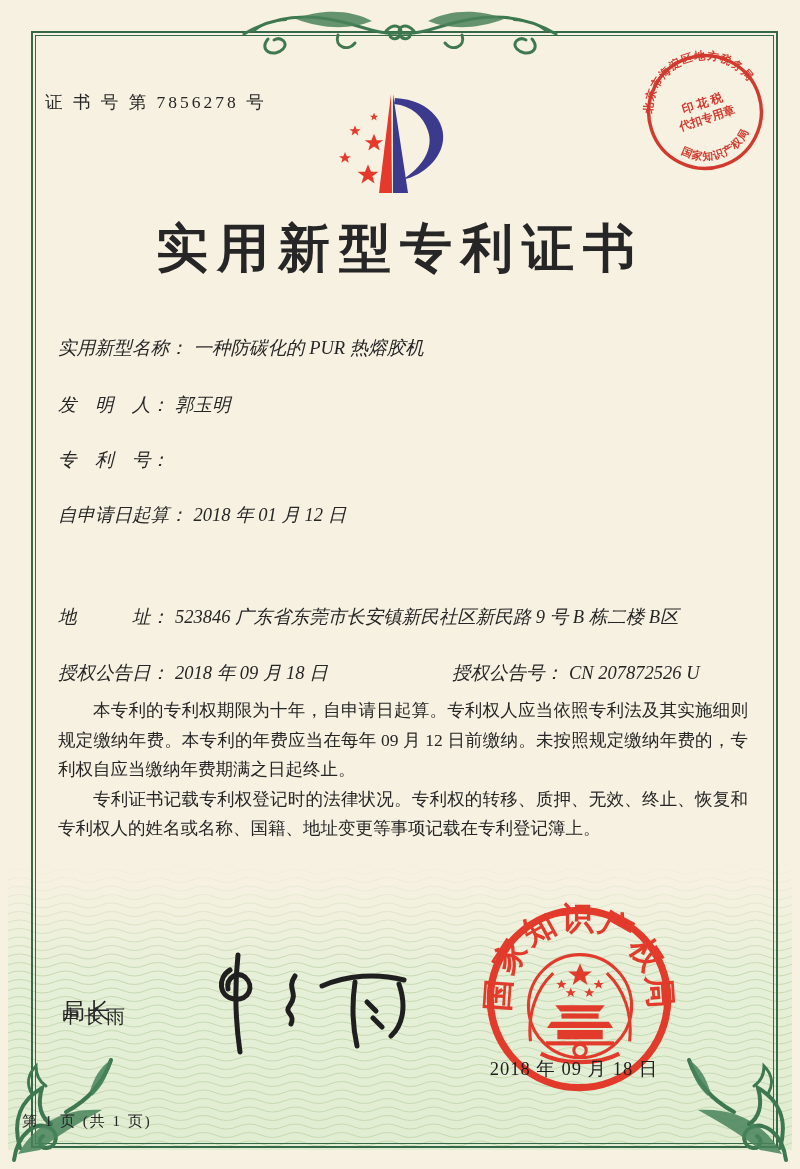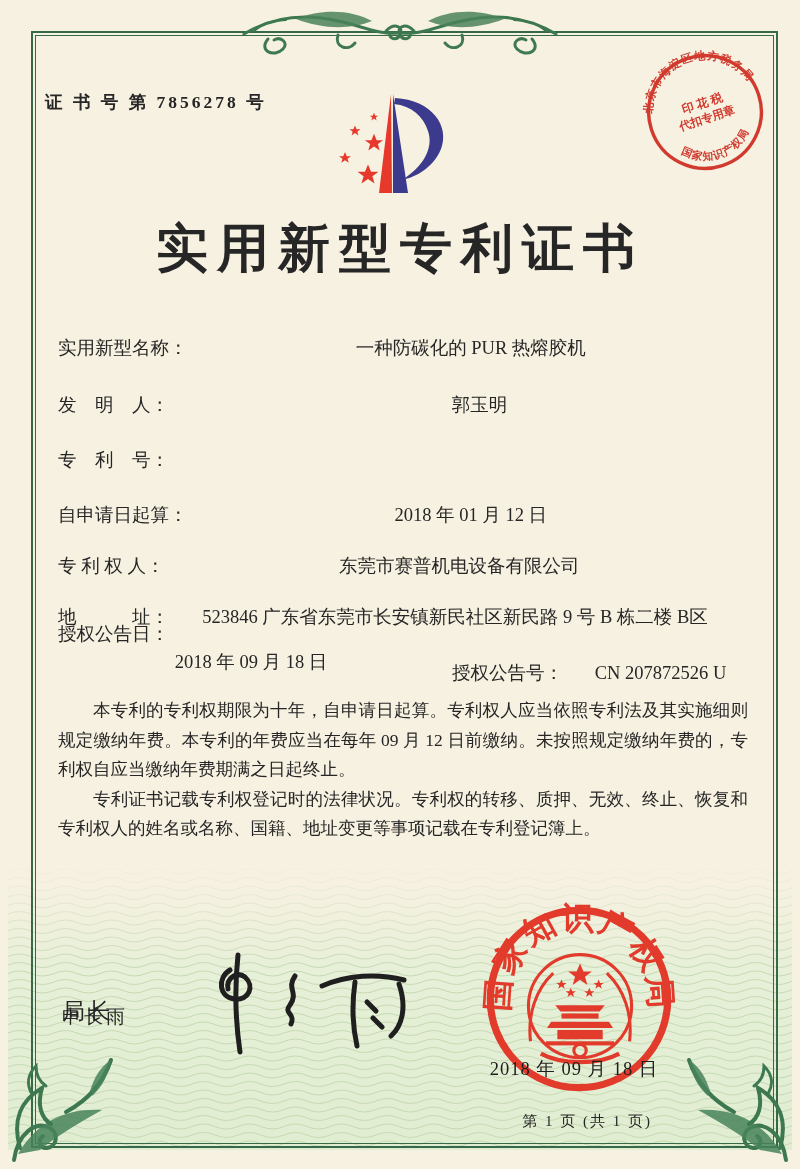--- a/index.html
+++ b/index.html
@@ -32,53 +32,53 @@
     top:31px;left:31px;right:22px;bottom:21px;
     border:2px solid #35694a;
     z-index:2;pointer-events:none;
   }
   .frame-inner{position:absolute;inset:2px;border:1px solid #35694a;}
 
   
   .ornament{z-index:3;pointer-events:none;}
 
   
-  .cert-no{left:45px;top:90px;font-size:17.5px;letter-spacing:3px;z-index:4;font-weight:bold;}
+  .cert-no{left:45px;top:90px;font-size:17.5px;letter-spacing:3px;z-index:4;}
   .logo{left:328px;top:88px;z-index:4;}
   .stamp{left:641px;top:48px;z-index:5;}
   .title{
     left:0;width:800px;top:214px;text-align:center;
     font-size:52px;font-weight:700;letter-spacing:9px;z-index:4;
   }
 
   
-  .row{left:58px;width:690px;display:flex;font-size:18.5px;line-height:28px;z-index:4;}
+  .row{left:58px;width:690px;display:flex;font-size:18.5px;line-height:28px;z-index:4;font-style:italic;}
   .row .flabel{flex:none;white-space:pre;}
-  .row .fvalue{flex:1;margin-left:6px;text-align:center;}
-  .r1{top:334px;} .r2{top:391px;gap:36px;} .r3{top:446px;} .r4{top:501px;}
+  .row .fvalue{flex:1;margin-left:6px;}
+  .r1{top:334px;} .r2{top:391px;} .r3{top:446px;} .r4{top:501px;}
   .r5{top:552px;} .r6{top:603px;} 
-  .r7{top:620px;width:380px;flex-direction:column;}
+  .r7{top:659px;width:380px;}
   .r8{top:659px;left:452px;width:300px;}
 
   
   .body-text{
     left:58px;width:690px;top:696px;z-index:4;
     font-size:17.5px;line-height:29.5px;text-align:justify;
   }
   .body-text p{margin:0;text-indent:2em;}
 
   
   .signer-role{left:62px;top:996px;font-size:23px;letter-spacing:3px;z-index:4;}
   .signer-name{left:62px;top:1004px;font-size:19px;letter-spacing:3px;z-index:4;}
   .signature{left:200px;top:948px;z-index:4;}
   .seal{left:481px;top:901px;z-index:4;}
   .seal-date{left:468px;width:212px;top:1056px;text-align:center;
     font-size:18.5px;letter-spacing:1px;z-index:5;color:#1d1d1d;}
-  .footer{left:0;width:652px;top:1112px;text-align:right;
-    font-size:15px;letter-spacing:2px;z-index:4;}
+  .footer{left:0;width:652px;top:1112px;text-align:left;
+    font-size:15px;letter-spacing:2px;z-index:4;padding-left:22px;}
 </style>
 </head>
 <body>
 
 <div class="page">
 
   <div class="abs guilloche">
     <svg id="wave-svg" viewBox="0 0 784 292" preserveAspectRatio="none">
       <path id="wave-path" d="M0 5.0 Q 11.5 0.0 23.0 5.0 T 46.0 5.0 T 69.0 5.0 T 92.0 5.0 T 115.0 5.0 T 138.0 5.0 T 161.0 5.0 T 184.0 5.0 T 207.0 5.0 T 230.0 5.0 T 253.0 5.0 T 276.0 5.0 T 299.0 5.0 T 322.0 5.0 T 345.0 5.0 T 368.0 5.0 T 391.0 5.0 T 414.0 5.0 T 437.0 5.0 T 460.0 5.0 T 483.0 5.0 T 506.0 5.0 T 529.0 5.0 T 552.0 5.0 T 575.0 5.0 T 598.0 5.0 T 621.0 5.0 T 644.0 5.0 T 667.0 5.0 T 690.0 5.0 T 713.0 5.0 T 736.0 5.0 T 759.0 5.0 T 782.0 5.0 T 805.0 5.0 M0 13.5 Q 11.5 8.5 23.0 13.5 T 46.0 13.5 T 69.0 13.5 T 92.0 13.5 T 115.0 13.5 T 138.0 13.5 T 161.0 13.5 T 184.0 13.5 T 207.0 13.5 T 230.0 13.5 T 253.0 13.5 T 276.0 13.5 T 299.0 13.5 T 322.0 13.5 T 345.0 13.5 T 368.0 13.5 T 391.0 13.5 T 414.0 13.5 T 437.0 13.5 T 460.0 13.5 T 483.0 13.5 T 506.0 13.5 T 529.0 13.5 T 552.0 13.5 T 575.0 13.5 T 598.0 13.5 T 621.0 13.5 T 644.0 13.5 T 667.0 13.5 T 690.0 13.5 T 713.0 13.5 T 736.0 13.5 T 759.0 13.5 T 782.0 13.5 T 805.0 13.5 M0 22.0 Q 11.5 17.0 23.0 22.0 T 46.0 22.0 T 69.0 22.0 T 92.0 22.0 T 115.0 22.0 T 138.0 22.0 T 161.0 22.0 T 184.0 22.0 T 207.0 22.0 T 230.0 22.0 T 253.0 22.0 T 276.0 22.0 T 299.0 22.0 T 322.0 22.0 T 345.0 22.0 T 368.0 22.0 T 391.0 22.0 T 414.0 22.0 T 437.0 22.0 T 460.0 22.0 T 483.0 22.0 T 506.0 22.0 T 529.0 22.0 T 552.0 22.0 T 575.0 22.0 T 598.0 22.0 T 621.0 22.0 T 644.0 22.0 T 667.0 22.0 T 690.0 22.0 T 713.0 22.0 T 736.0 22.0 T 759.0 22.0 T 782.0 22.0 T 805.0 22.0 M0 30.5 Q 11.5 25.5 23.0 30.5 T 46.0 30.5 T 69.0 30.5 T 92.0 30.5 T 115.0 30.5 T 138.0 30.5 T 161.0 30.5 T 184.0 30.5 T 207.0 30.5 T 230.0 30.5 T 253.0 30.5 T 276.0 30.5 T 299.0 30.5 T 322.0 30.5 T 345.0 30.5 T 368.0 30.5 T 391.0 30.5 T 414.0 30.5 T 437.0 30.5 T 460.0 30.5 T 483.0 30.5 T 506.0 30.5 T 529.0 30.5 T 552.0 30.5 T 575.0 30.5 T 598.0 30.5 T 621.0 30.5 T 644.0 30.5 T 667.0 30.5 T 690.0 30.5 T 713.0 30.5 T 736.0 30.5 T 759.0 30.5 T 782.0 30.5 T 805.0 30.5 M0 39.0 Q 11.5 34.0 23.0 39.0 T 46.0 39.0 T 69.0 39.0 T 92.0 39.0 T 115.0 39.0 T 138.0 39.0 T 161.0 39.0 T 184.0 39.0 T 207.0 39.0 T 230.0 39.0 T 253.0 39.0 T 276.0 39.0 T 299.0 39.0 T 322.0 39.0 T 345.0 39.0 T 368.0 39.0 T 391.0 39.0 T 414.0 39.0 T 437.0 39.0 T 460.0 39.0 T 483.0 39.0 T 506.0 39.0 T 529.0 39.0 T 552.0 39.0 T 575.0 39.0 T 598.0 39.0 T 621.0 39.0 T 644.0 39.0 T 667.0 39.0 T 690.0 39.0 T 713.0 39.0 T 736.0 39.0 T 759.0 39.0 T 782.0 39.0 T 805.0 39.0 M0 47.5 Q 11.5 42.5 23.0 47.5 T 46.0 47.5 T 69.0 47.5 T 92.0 47.5 T 115.0 47.5 T 138.0 47.5 T 161.0 47.5 T 184.0 47.5 T 207.0 47.5 T 230.0 47.5 T 253.0 47.5 T 276.0 47.5 T 299.0 47.5 T 322.0 47.5 T 345.0 47.5 T 368.0 47.5 T 391.0 47.5 T 414.0 47.5 T 437.0 47.5 T 460.0 47.5 T 483.0 47.5 T 506.0 47.5 T 529.0 47.5 T 552.0 47.5 T 575.0 47.5 T 598.0 47.5 T 621.0 47.5 T 644.0 47.5 T 667.0 47.5 T 690.0 47.5 T 713.0 47.5 T 736.0 47.5 T 759.0 47.5 T 782.0 47.5 T 805.0 47.5 M0 56.0 Q 11.5 51.0 23.0 56.0 T 46.0 56.0 T 69.0 56.0 T 92.0 56.0 T 115.0 56.0 T 138.0 56.0 T 161.0 56.0 T 184.0 56.0 T 207.0 56.0 T 230.0 56.0 T 253.0 56.0 T 276.0 56.0 T 299.0 56.0 T 322.0 56.0 T 345.0 56.0 T 368.0 56.0 T 391.0 56.0 T 414.0 56.0 T 437.0 56.0 T 460.0 56.0 T 483.0 56.0 T 506.0 56.0 T 529.0 56.0 T 552.0 56.0 T 575.0 56.0 T 598.0 56.0 T 621.0 56.0 T 644.0 56.0 T 667.0 56.0 T 690.0 56.0 T 713.0 56.0 T 736.0 56.0 T 759.0 56.0 T 782.0 56.0 T 805.0 56.0 M0 64.5 Q 11.5 59.5 23.0 64.5 T 46.0 64.5 T 69.0 64.5 T 92.0 64.5 T 115.0 64.5 T 138.0 64.5 T 161.0 64.5 T 184.0 64.5 T 207.0 64.5 T 230.0 64.5 T 253.0 64.5 T 276.0 64.5 T 299.0 64.5 T 322.0 64.5 T 345.0 64.5 T 368.0 64.5 T 391.0 64.5 T 414.0 64.5 T 437.0 64.5 T 460.0 64.5 T 483.0 64.5 T 506.0 64.5 T 529.0 64.5 T 552.0 64.5 T 575.0 64.5 T 598.0 64.5 T 621.0 64.5 T 644.0 64.5 T 667.0 64.5 T 690.0 64.5 T 713.0 64.5 T 736.0 64.5 T 759.0 64.5 T 782.0 64.5 T 805.0 64.5 M0 73.0 Q 11.5 68.0 23.0 73.0 T 46.0 73.0 T 69.0 73.0 T 92.0 73.0 T 115.0 73.0 T 138.0 73.0 T 161.0 73.0 T 184.0 73.0 T 207.0 73.0 T 230.0 73.0 T 253.0 73.0 T 276.0 73.0 T 299.0 73.0 T 322.0 73.0 T 345.0 73.0 T 368.0 73.0 T 391.0 73.0 T 414.0 73.0 T 437.0 73.0 T 460.0 73.0 T 483.0 73.0 T 506.0 73.0 T 529.0 73.0 T 552.0 73.0 T 575.0 73.0 T 598.0 73.0 T 621.0 73.0 T 644.0 73.0 T 667.0 73.0 T 690.0 73.0 T 713.0 73.0 T 736.0 73.0 T 759.0 73.0 T 782.0 73.0 T 805.0 73.0 M0 81.5 Q 11.5 76.5 23.0 81.5 T 46.0 81.5 T 69.0 81.5 T 92.0 81.5 T 115.0 81.5 T 138.0 81.5 T 161.0 81.5 T 184.0 81.5 T 207.0 81.5 T 230.0 81.5 T 253.0 81.5 T 276.0 81.5 T 299.0 81.5 T 322.0 81.5 T 345.0 81.5 T 368.0 81.5 T 391.0 81.5 T 414.0 81.5 T 437.0 81.5 T 460.0 81.5 T 483.0 81.5 T 506.0 81.5 T 529.0 81.5 T 552.0 81.5 T 575.0 81.5 T 598.0 81.5 T 621.0 81.5 T 644.0 81.5 T 667.0 81.5 T 690.0 81.5 T 713.0 81.5 T 736.0 81.5 T 759.0 81.5 T 782.0 81.5 T 805.0 81.5 M0 90.0 Q 11.5 85.0 23.0 90.0 T 46.0 90.0 T 69.0 90.0 T 92.0 90.0 T 115.0 90.0 T 138.0 90.0 T 161.0 90.0 T 184.0 90.0 T 207.0 90.0 T 230.0 90.0 T 253.0 90.0 T 276.0 90.0 T 299.0 90.0 T 322.0 90.0 T 345.0 90.0 T 368.0 90.0 T 391.0 90.0 T 414.0 90.0 T 437.0 90.0 T 460.0 90.0 T 483.0 90.0 T 506.0 90.0 T 529.0 90.0 T 552.0 90.0 T 575.0 90.0 T 598.0 90.0 T 621.0 90.0 T 644.0 90.0 T 667.0 90.0 T 690.0 90.0 T 713.0 90.0 T 736.0 90.0 T 759.0 90.0 T 782.0 90.0 T 805.0 90.0 M0 98.5 Q 11.5 93.5 23.0 98.5 T 46.0 98.5 T 69.0 98.5 T 92.0 98.5 T 115.0 98.5 T 138.0 98.5 T 161.0 98.5 T 184.0 98.5 T 207.0 98.5 T 230.0 98.5 T 253.0 98.5 T 276.0 98.5 T 299.0 98.5 T 322.0 98.5 T 345.0 98.5 T 368.0 98.5 T 391.0 98.5 T 414.0 98.5 T 437.0 98.5 T 460.0 98.5 T 483.0 98.5 T 506.0 98.5 T 529.0 98.5 T 552.0 98.5 T 575.0 98.5 T 598.0 98.5 T 621.0 98.5 T 644.0 98.5 T 667.0 98.5 T 690.0 98.5 T 713.0 98.5 T 736.0 98.5 T 759.0 98.5 T 782.0 98.5 T 805.0 98.5 M0 107.0 Q 11.5 102.0 23.0 107.0 T 46.0 107.0 T 69.0 107.0 T 92.0 107.0 T 115.0 107.0 T 138.0 107.0 T 161.0 107.0 T 184.0 107.0 T 207.0 107.0 T 230.0 107.0 T 253.0 107.0 T 276.0 107.0 T 299.0 107.0 T 322.0 107.0 T 345.0 107.0 T 368.0 107.0 T 391.0 107.0 T 414.0 107.0 T 437.0 107.0 T 460.0 107.0 T 483.0 107.0 T 506.0 107.0 T 529.0 107.0 T 552.0 107.0 T 575.0 107.0 T 598.0 107.0 T 621.0 107.0 T 644.0 107.0 T 667.0 107.0 T 690.0 107.0 T 713.0 107.0 T 736.0 107.0 T 759.0 107.0 T 782.0 107.0 T 805.0 107.0 M0 115.5 Q 11.5 110.5 23.0 115.5 T 46.0 115.5 T 69.0 115.5 T 92.0 115.5 T 115.0 115.5 T 138.0 115.5 T 161.0 115.5 T 184.0 115.5 T 207.0 115.5 T 230.0 115.5 T 253.0 115.5 T 276.0 115.5 T 299.0 115.5 T 322.0 115.5 T 345.0 115.5 T 368.0 115.5 T 391.0 115.5 T 414.0 115.5 T 437.0 115.5 T 460.0 115.5 T 483.0 115.5 T 506.0 115.5 T 529.0 115.5 T 552.0 115.5 T 575.0 115.5 T 598.0 115.5 T 621.0 115.5 T 644.0 115.5 T 667.0 115.5 T 690.0 115.5 T 713.0 115.5 T 736.0 115.5 T 759.0 115.5 T 782.0 115.5 T 805.0 115.5 M0 124.0 Q 11.5 119.0 23.0 124.0 T 46.0 124.0 T 69.0 124.0 T 92.0 124.0 T 115.0 124.0 T 138.0 124.0 T 161.0 124.0 T 184.0 124.0 T 207.0 124.0 T 230.0 124.0 T 253.0 124.0 T 276.0 124.0 T 299.0 124.0 T 322.0 124.0 T 345.0 124.0 T 368.0 124.0 T 391.0 124.0 T 414.0 124.0 T 437.0 124.0 T 460.0 124.0 T 483.0 124.0 T 506.0 124.0 T 529.0 124.0 T 552.0 124.0 T 575.0 124.0 T 598.0 124.0 T 621.0 124.0 T 644.0 124.0 T 667.0 124.0 T 690.0 124.0 T 713.0 124.0 T 736.0 124.0 T 759.0 124.0 T 782.0 124.0 T 805.0 124.0 M0 132.5 Q 11.5 127.5 23.0 132.5 T 46.0 132.5 T 69.0 132.5 T 92.0 132.5 T 115.0 132.5 T 138.0 132.5 T 161.0 132.5 T 184.0 132.5 T 207.0 132.5 T 230.0 132.5 T 253.0 132.5 T 276.0 132.5 T 299.0 132.5 T 322.0 132.5 T 345.0 132.5 T 368.0 132.5 T 391.0 132.5 T 414.0 132.5 T 437.0 132.5 T 460.0 132.5 T 483.0 132.5 T 506.0 132.5 T 529.0 132.5 T 552.0 132.5 T 575.0 132.5 T 598.0 132.5 T 621.0 132.5 T 644.0 132.5 T 667.0 132.5 T 690.0 132.5 T 713.0 132.5 T 736.0 132.5 T 759.0 132.5 T 782.0 132.5 T 805.0 132.5 M0 141.0 Q 11.5 136.0 23.0 141.0 T 46.0 141.0 T 69.0 141.0 T 92.0 141.0 T 115.0 141.0 T 138.0 141.0 T 161.0 141.0 T 184.0 141.0 T 207.0 141.0 T 230.0 141.0 T 253.0 141.0 T 276.0 141.0 T 299.0 141.0 T 322.0 141.0 T 345.0 141.0 T 368.0 141.0 T 391.0 141.0 T 414.0 141.0 T 437.0 141.0 T 460.0 141.0 T 483.0 141.0 T 506.0 141.0 T 529.0 141.0 T 552.0 141.0 T 575.0 141.0 T 598.0 141.0 T 621.0 141.0 T 644.0 141.0 T 667.0 141.0 T 690.0 141.0 T 713.0 141.0 T 736.0 141.0 T 759.0 141.0 T 782.0 141.0 T 805.0 141.0 M0 149.5 Q 11.5 144.5 23.0 149.5 T 46.0 149.5 T 69.0 149.5 T 92.0 149.5 T 115.0 149.5 T 138.0 149.5 T 161.0 149.5 T 184.0 149.5 T 207.0 149.5 T 230.0 149.5 T 253.0 149.5 T 276.0 149.5 T 299.0 149.5 T 322.0 149.5 T 345.0 149.5 T 368.0 149.5 T 391.0 149.5 T 414.0 149.5 T 437.0 149.5 T 460.0 149.5 T 483.0 149.5 T 506.0 149.5 T 529.0 149.5 T 552.0 149.5 T 575.0 149.5 T 598.0 149.5 T 621.0 149.5 T 644.0 149.5 T 667.0 149.5 T 690.0 149.5 T 713.0 149.5 T 736.0 149.5 T 759.0 149.5 T 782.0 149.5 T 805.0 149.5 M0 158.0 Q 11.5 153.0 23.0 158.0 T 46.0 158.0 T 69.0 158.0 T 92.0 158.0 T 115.0 158.0 T 138.0 158.0 T 161.0 158.0 T 184.0 158.0 T 207.0 158.0 T 230.0 158.0 T 253.0 158.0 T 276.0 158.0 T 299.0 158.0 T 322.0 158.0 T 345.0 158.0 T 368.0 158.0 T 391.0 158.0 T 414.0 158.0 T 437.0 158.0 T 460.0 158.0 T 483.0 158.0 T 506.0 158.0 T 529.0 158.0 T 552.0 158.0 T 575.0 158.0 T 598.0 158.0 T 621.0 158.0 T 644.0 158.0 T 667.0 158.0 T 690.0 158.0 T 713.0 158.0 T 736.0 158.0 T 759.0 158.0 T 782.0 158.0 T 805.0 158.0 M0 166.5 Q 11.5 161.5 23.0 166.5 T 46.0 166.5 T 69.0 166.5 T 92.0 166.5 T 115.0 166.5 T 138.0 166.5 T 161.0 166.5 T 184.0 166.5 T 207.0 166.5 T 230.0 166.5 T 253.0 166.5 T 276.0 166.5 T 299.0 166.5 T 322.0 166.5 T 345.0 166.5 T 368.0 166.5 T 391.0 166.5 T 414.0 166.5 T 437.0 166.5 T 460.0 166.5 T 483.0 166.5 T 506.0 166.5 T 529.0 166.5 T 552.0 166.5 T 575.0 166.5 T 598.0 166.5 T 621.0 166.5 T 644.0 166.5 T 667.0 166.5 T 690.0 166.5 T 713.0 166.5 T 736.0 166.5 T 759.0 166.5 T 782.0 166.5 T 805.0 166.5 M0 175.0 Q 11.5 170.0 23.0 175.0 T 46.0 175.0 T 69.0 175.0 T 92.0 175.0 T 115.0 175.0 T 138.0 175.0 T 161.0 175.0 T 184.0 175.0 T 207.0 175.0 T 230.0 175.0 T 253.0 175.0 T 276.0 175.0 T 299.0 175.0 T 322.0 175.0 T 345.0 175.0 T 368.0 175.0 T 391.0 175.0 T 414.0 175.0 T 437.0 175.0 T 460.0 175.0 T 483.0 175.0 T 506.0 175.0 T 529.0 175.0 T 552.0 175.0 T 575.0 175.0 T 598.0 175.0 T 621.0 175.0 T 644.0 175.0 T 667.0 175.0 T 690.0 175.0 T 713.0 175.0 T 736.0 175.0 T 759.0 175.0 T 782.0 175.0 T 805.0 175.0 M0 183.5 Q 11.5 178.5 23.0 183.5 T 46.0 183.5 T 69.0 183.5 T 92.0 183.5 T 115.0 183.5 T 138.0 183.5 T 161.0 183.5 T 184.0 183.5 T 207.0 183.5 T 230.0 183.5 T 253.0 183.5 T 276.0 183.5 T 299.0 183.5 T 322.0 183.5 T 345.0 183.5 T 368.0 183.5 T 391.0 183.5 T 414.0 183.5 T 437.0 183.5 T 460.0 183.5 T 483.0 183.5 T 506.0 183.5 T 529.0 183.5 T 552.0 183.5 T 575.0 183.5 T 598.0 183.5 T 621.0 183.5 T 644.0 183.5 T 667.0 183.5 T 690.0 183.5 T 713.0 183.5 T 736.0 183.5 T 759.0 183.5 T 782.0 183.5 T 805.0 183.5 M0 192.0 Q 11.5 187.0 23.0 192.0 T 46.0 192.0 T 69.0 192.0 T 92.0 192.0 T 115.0 192.0 T 138.0 192.0 T 161.0 192.0 T 184.0 192.0 T 207.0 192.0 T 230.0 192.0 T 253.0 192.0 T 276.0 192.0 T 299.0 192.0 T 322.0 192.0 T 345.0 192.0 T 368.0 192.0 T 391.0 192.0 T 414.0 192.0 T 437.0 192.0 T 460.0 192.0 T 483.0 192.0 T 506.0 192.0 T 529.0 192.0 T 552.0 192.0 T 575.0 192.0 T 598.0 192.0 T 621.0 192.0 T 644.0 192.0 T 667.0 192.0 T 690.0 192.0 T 713.0 192.0 T 736.0 192.0 T 759.0 192.0 T 782.0 192.0 T 805.0 192.0 M0 200.5 Q 11.5 195.5 23.0 200.5 T 46.0 200.5 T 69.0 200.5 T 92.0 200.5 T 115.0 200.5 T 138.0 200.5 T 161.0 200.5 T 184.0 200.5 T 207.0 200.5 T 230.0 200.5 T 253.0 200.5 T 276.0 200.5 T 299.0 200.5 T 322.0 200.5 T 345.0 200.5 T 368.0 200.5 T 391.0 200.5 T 414.0 200.5 T 437.0 200.5 T 460.0 200.5 T 483.0 200.5 T 506.0 200.5 T 529.0 200.5 T 552.0 200.5 T 575.0 200.5 T 598.0 200.5 T 621.0 200.5 T 644.0 200.5 T 667.0 200.5 T 690.0 200.5 T 713.0 200.5 T 736.0 200.5 T 759.0 200.5 T 782.0 200.5 T 805.0 200.5 M0 209.0 Q 11.5 204.0 23.0 209.0 T 46.0 209.0 T 69.0 209.0 T 92.0 209.0 T 115.0 209.0 T 138.0 209.0 T 161.0 209.0 T 184.0 209.0 T 207.0 209.0 T 230.0 209.0 T 253.0 209.0 T 276.0 209.0 T 299.0 209.0 T 322.0 209.0 T 345.0 209.0 T 368.0 209.0 T 391.0 209.0 T 414.0 209.0 T 437.0 209.0 T 460.0 209.0 T 483.0 209.0 T 506.0 209.0 T 529.0 209.0 T 552.0 209.0 T 575.0 209.0 T 598.0 209.0 T 621.0 209.0 T 644.0 209.0 T 667.0 209.0 T 690.0 209.0 T 713.0 209.0 T 736.0 209.0 T 759.0 209.0 T 782.0 209.0 T 805.0 209.0 M0 217.5 Q 11.5 212.5 23.0 217.5 T 46.0 217.5 T 69.0 217.5 T 92.0 217.5 T 115.0 217.5 T 138.0 217.5 T 161.0 217.5 T 184.0 217.5 T 207.0 217.5 T 230.0 217.5 T 253.0 217.5 T 276.0 217.5 T 299.0 217.5 T 322.0 217.5 T 345.0 217.5 T 368.0 217.5 T 391.0 217.5 T 414.0 217.5 T 437.0 217.5 T 460.0 217.5 T 483.0 217.5 T 506.0 217.5 T 529.0 217.5 T 552.0 217.5 T 575.0 217.5 T 598.0 217.5 T 621.0 217.5 T 644.0 217.5 T 667.0 217.5 T 690.0 217.5 T 713.0 217.5 T 736.0 217.5 T 759.0 217.5 T 782.0 217.5 T 805.0 217.5 M0 226.0 Q 11.5 221.0 23.0 226.0 T 46.0 226.0 T 69.0 226.0 T 92.0 226.0 T 115.0 226.0 T 138.0 226.0 T 161.0 226.0 T 184.0 226.0 T 207.0 226.0 T 230.0 226.0 T 253.0 226.0 T 276.0 226.0 T 299.0 226.0 T 322.0 226.0 T 345.0 226.0 T 368.0 226.0 T 391.0 226.0 T 414.0 226.0 T 437.0 226.0 T 460.0 226.0 T 483.0 226.0 T 506.0 226.0 T 529.0 226.0 T 552.0 226.0 T 575.0 226.0 T 598.0 226.0 T 621.0 226.0 T 644.0 226.0 T 667.0 226.0 T 690.0 226.0 T 713.0 226.0 T 736.0 226.0 T 759.0 226.0 T 782.0 226.0 T 805.0 226.0 M0 234.5 Q 11.5 229.5 23.0 234.5 T 46.0 234.5 T 69.0 234.5 T 92.0 234.5 T 115.0 234.5 T 138.0 234.5 T 161.0 234.5 T 184.0 234.5 T 207.0 234.5 T 230.0 234.5 T 253.0 234.5 T 276.0 234.5 T 299.0 234.5 T 322.0 234.5 T 345.0 234.5 T 368.0 234.5 T 391.0 234.5 T 414.0 234.5 T 437.0 234.5 T 460.0 234.5 T 483.0 234.5 T 506.0 234.5 T 529.0 234.5 T 552.0 234.5 T 575.0 234.5 T 598.0 234.5 T 621.0 234.5 T 644.0 234.5 T 667.0 234.5 T 690.0 234.5 T 713.0 234.5 T 736.0 234.5 T 759.0 234.5 T 782.0 234.5 T 805.0 234.5 M0 243.0 Q 11.5 238.0 23.0 243.0 T 46.0 243.0 T 69.0 243.0 T 92.0 243.0 T 115.0 243.0 T 138.0 243.0 T 161.0 243.0 T 184.0 243.0 T 207.0 243.0 T 230.0 243.0 T 253.0 243.0 T 276.0 243.0 T 299.0 243.0 T 322.0 243.0 T 345.0 243.0 T 368.0 243.0 T 391.0 243.0 T 414.0 243.0 T 437.0 243.0 T 460.0 243.0 T 483.0 243.0 T 506.0 243.0 T 529.0 243.0 T 552.0 243.0 T 575.0 243.0 T 598.0 243.0 T 621.0 243.0 T 644.0 243.0 T 667.0 243.0 T 690.0 243.0 T 713.0 243.0 T 736.0 243.0 T 759.0 243.0 T 782.0 243.0 T 805.0 243.0 M0 251.5 Q 11.5 246.5 23.0 251.5 T 46.0 251.5 T 69.0 251.5 T 92.0 251.5 T 115.0 251.5 T 138.0 251.5 T 161.0 251.5 T 184.0 251.5 T 207.0 251.5 T 230.0 251.5 T 253.0 251.5 T 276.0 251.5 T 299.0 251.5 T 322.0 251.5 T 345.0 251.5 T 368.0 251.5 T 391.0 251.5 T 414.0 251.5 T 437.0 251.5 T 460.0 251.5 T 483.0 251.5 T 506.0 251.5 T 529.0 251.5 T 552.0 251.5 T 575.0 251.5 T 598.0 251.5 T 621.0 251.5 T 644.0 251.5 T 667.0 251.5 T 690.0 251.5 T 713.0 251.5 T 736.0 251.5 T 759.0 251.5 T 782.0 251.5 T 805.0 251.5 M0 260.0 Q 11.5 255.0 23.0 260.0 T 46.0 260.0 T 69.0 260.0 T 92.0 260.0 T 115.0 260.0 T 138.0 260.0 T 161.0 260.0 T 184.0 260.0 T 207.0 260.0 T 230.0 260.0 T 253.0 260.0 T 276.0 260.0 T 299.0 260.0 T 322.0 260.0 T 345.0 260.0 T 368.0 260.0 T 391.0 260.0 T 414.0 260.0 T 437.0 260.0 T 460.0 260.0 T 483.0 260.0 T 506.0 260.0 T 529.0 260.0 T 552.0 260.0 T 575.0 260.0 T 598.0 260.0 T 621.0 260.0 T 644.0 260.0 T 667.0 260.0 T 690.0 260.0 T 713.0 260.0 T 736.0 260.0 T 759.0 260.0 T 782.0 260.0 T 805.0 260.0 M0 268.5 Q 11.5 263.5 23.0 268.5 T 46.0 268.5 T 69.0 268.5 T 92.0 268.5 T 115.0 268.5 T 138.0 268.5 T 161.0 268.5 T 184.0 268.5 T 207.0 268.5 T 230.0 268.5 T 253.0 268.5 T 276.0 268.5 T 299.0 268.5 T 322.0 268.5 T 345.0 268.5 T 368.0 268.5 T 391.0 268.5 T 414.0 268.5 T 437.0 268.5 T 460.0 268.5 T 483.0 268.5 T 506.0 268.5 T 529.0 268.5 T 552.0 268.5 T 575.0 268.5 T 598.0 268.5 T 621.0 268.5 T 644.0 268.5 T 667.0 268.5 T 690.0 268.5 T 713.0 268.5 T 736.0 268.5 T 759.0 268.5 T 782.0 268.5 T 805.0 268.5 M0 277.0 Q 11.5 272.0 23.0 277.0 T 46.0 277.0 T 69.0 277.0 T 92.0 277.0 T 115.0 277.0 T 138.0 277.0 T 161.0 277.0 T 184.0 277.0 T 207.0 277.0 T 230.0 277.0 T 253.0 277.0 T 276.0 277.0 T 299.0 277.0 T 322.0 277.0 T 345.0 277.0 T 368.0 277.0 T 391.0 277.0 T 414.0 277.0 T 437.0 277.0 T 460.0 277.0 T 483.0 277.0 T 506.0 277.0 T 529.0 277.0 T 552.0 277.0 T 575.0 277.0 T 598.0 277.0 T 621.0 277.0 T 644.0 277.0 T 667.0 277.0 T 690.0 277.0 T 713.0 277.0 T 736.0 277.0 T 759.0 277.0 T 782.0 277.0 T 805.0 277.0 M0 285.5 Q 11.5 280.5 23.0 285.5 T 46.0 285.5 T 69.0 285.5 T 92.0 285.5 T 115.0 285.5 T 138.0 285.5 T 161.0 285.5 T 184.0 285.5 T 207.0 285.5 T 230.0 285.5 T 253.0 285.5 T 276.0 285.5 T 299.0 285.5 T 322.0 285.5 T 345.0 285.5 T 368.0 285.5 T 391.0 285.5 T 414.0 285.5 T 437.0 285.5 T 460.0 285.5 T 483.0 285.5 T 506.0 285.5 T 529.0 285.5 T 552.0 285.5 T 575.0 285.5 T 598.0 285.5 T 621.0 285.5 T 644.0 285.5 T 667.0 285.5 T 690.0 285.5 T 713.0 285.5 T 736.0 285.5 T 759.0 285.5 T 782.0 285.5 T 805.0 285.5" fill="none" stroke="#c6dab3" stroke-width="1"></path>
     </svg>
@@ -169,24 +169,20 @@
   <div class="abs row r2">
     <span class="flabel">发　明　人：</span>
     <span class="fvalue">郭玉明</span>
   </div>
   <div class="abs row r3">
     <span class="flabel">专　利　号：</span>
   </div>
   <div class="abs row r4">
     <span class="flabel">自申请日起算：</span>
     <span class="fvalue">2018 年 01 月 12 日</span>
-  </div>
-  <div class="abs row r5">
-    <span class="flabel">专 利 权 人：</span>
-    <span class="fvalue">东莞市赛普机电设备有限公司</span>
   </div>
   <div class="abs row r6">
     <span class="flabel">地　　　址：</span>
     <span class="fvalue" style="max-width:560px;">523846 广东省东莞市长安镇新民社区新民路 9 号 B 栋二楼 B区</span>
   </div>
   <div class="abs row r7">
     <span class="flabel">授权公告日：</span>
     <span class="fvalue">2018 年 09 月 18 日</span>
   </div>
   <div class="abs row r8">

